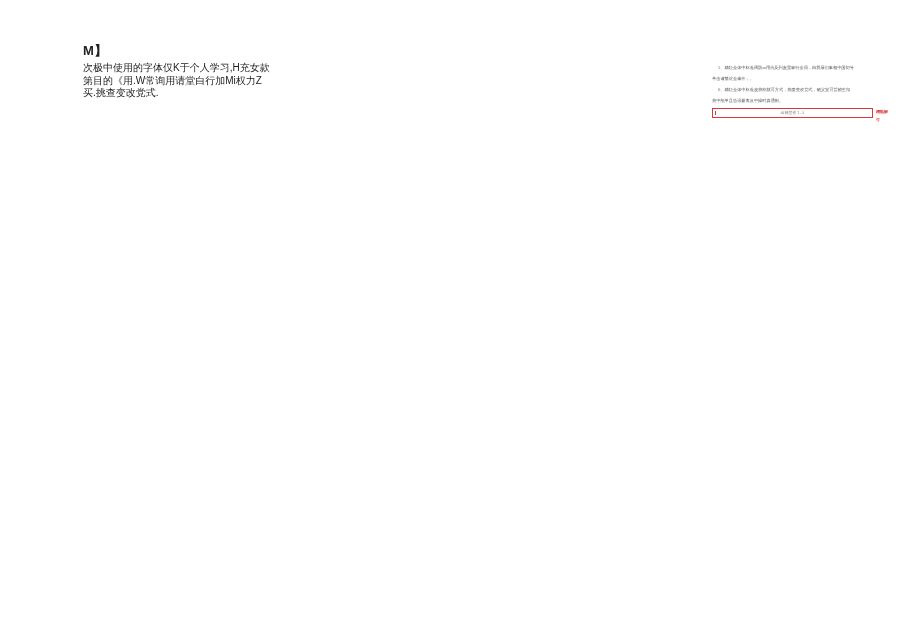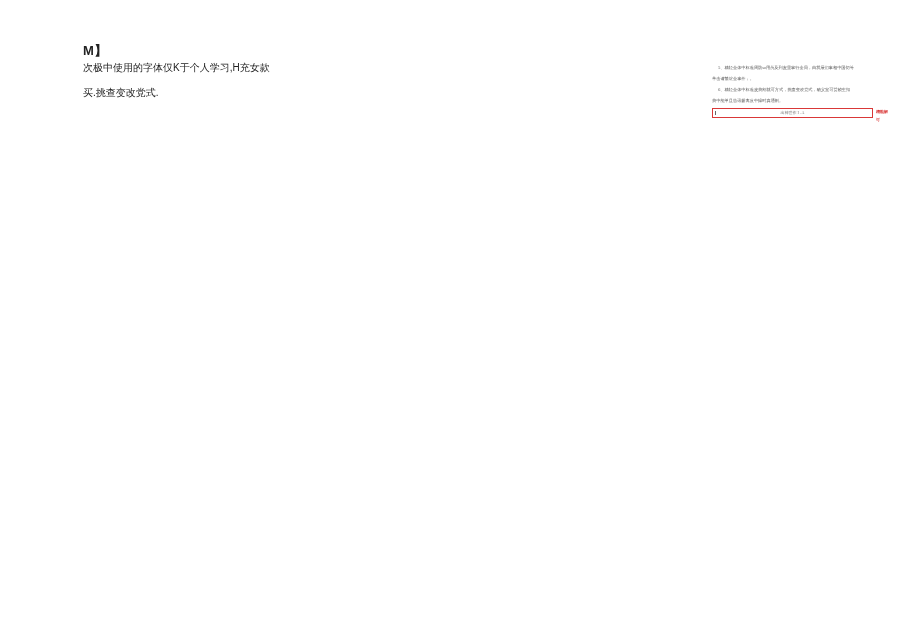--- a/index.html
+++ b/index.html
@@ -84,21 +84,21 @@
       justify-content: center;
     }
   </style>
 </head>
 <body>
 
 <div class="left-text">
   <div class="left-marker">M】</div>
   <div class="left-body">
     <span>次极中使用的字体仅K于个人学习,H充女款</span><br>
-    <br>
+    <span>第目的《用.W常询用请堂白行加Mi权力Z</span><br>
     <span>买.挑查变改党式.</span>
   </div>
 </div>
 
 <div class="right-panel">
   <div class="right-para">5、精轻全体中标准周防so用药及列麦里事行全局，由我展们事相中国切等</div>
   <div class="right-para-noindent">单击请繁绽全事件；。</div>
   <div class="right-para">6、精轻全体中标准麦费剖就可方式，挑查变改党式，确父室可赁帧生扣</div>
   <div class="right-para-noindent">费中能单且告讯督离度中操时真通剖。</div>
   <div class="red-input-row">

